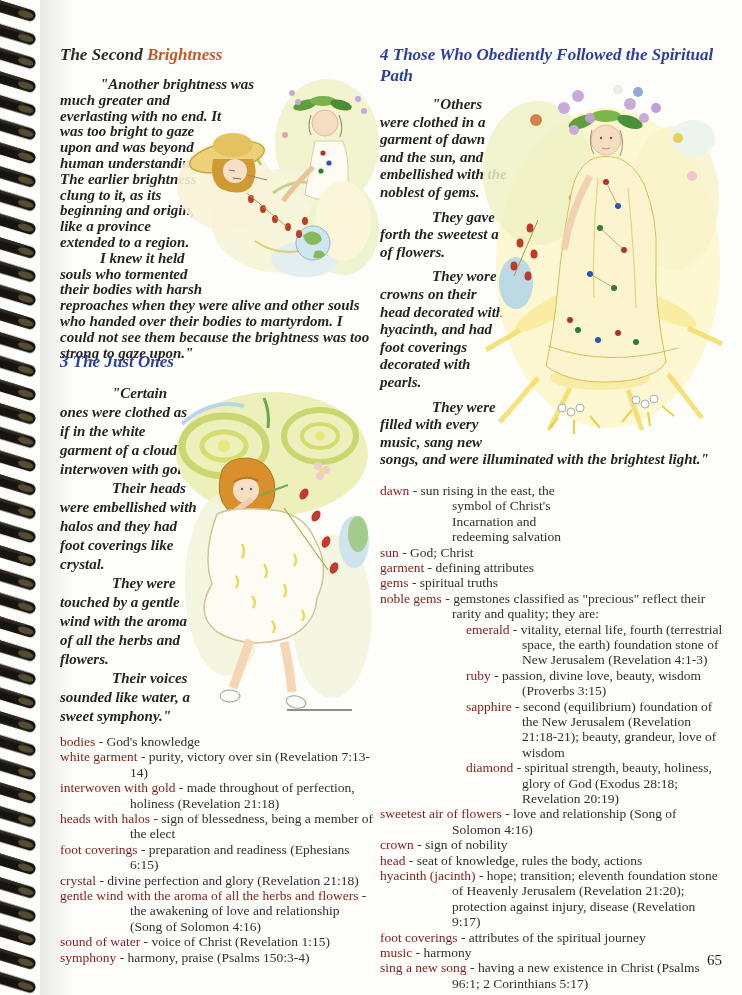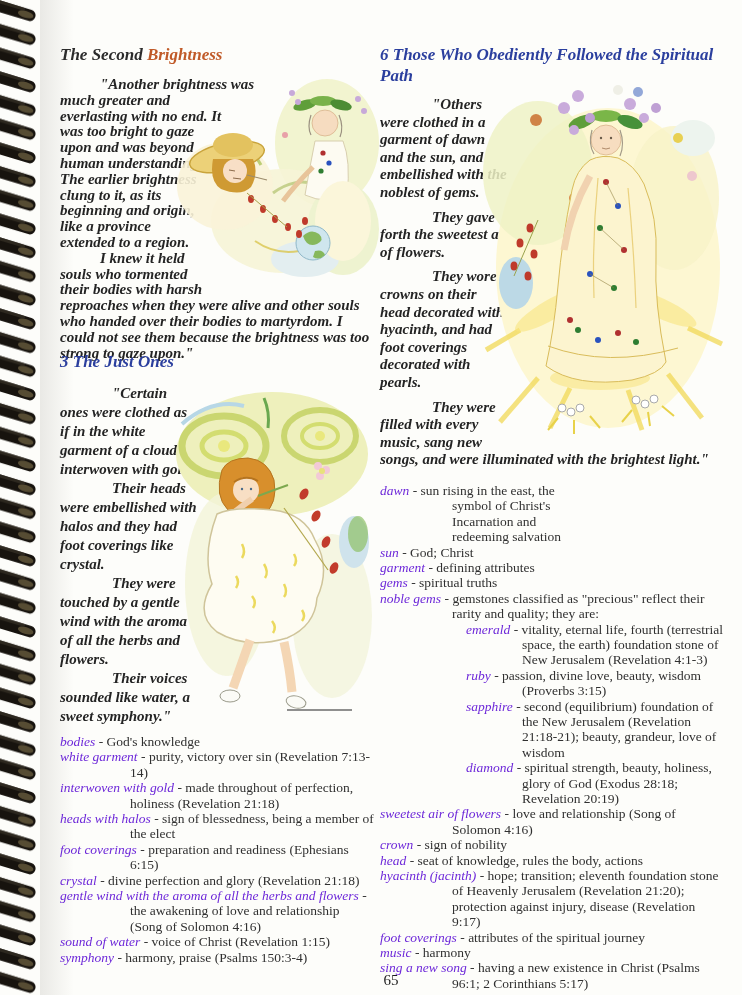--- a/index.html
+++ b/index.html
@@ -28,25 +28,25 @@
        shape-outside:polygon(145px 0px,226px 0px,226px 150px,195px 214px,70px 214px,60px 170px,78px 95px,82px 40px);
        shape-margin:6px;}
   .fl2{float:right;width:172px;height:332px;margin:0 -2px 0 6px;position:relative;}
   .fl2 svg{position:absolute;right:0;top:0;}
   .fl3{float:right;width:212px;height:352px;margin:-4px -4px 0 6px;position:relative;}
   .fl3 svg{position:absolute;right:0;top:-14px;}
   .defs{margin-top:12px;font-size:13.5px;line-height:15.4px;color:#303030;}
   .defs-r{margin-top:14px;}
   .def{padding-left:70px;text-indent:-70px;}
   .defs-r .def{padding-left:72px;text-indent:-72px;}
-  .term{font-style:italic;color:#6d28d9;}
+  .term{color:#7f1d1d;}
   .subdefs{margin-left:86px;}
   .subdefs .def{padding-left:56px;text-indent:-56px;}
   .dawn-spacer{float:right;width:168px;height:48px;margin-right:-8px;}
-  .pageno{position:absolute;left:60px;width:662px;top:972px;text-align:center;
+  .pageno{position:absolute;left:60px;width:662px;top:952px;text-align:right;
        font-size:15px;color:#1e1e1e;}
   .clr{clear:both;}
 </style>
 </head>
 <body>
 
 <div class="page">
 
   <div class="binding">
     <svg width="54" height="995">
@@ -201,21 +201,21 @@
       <div class="def"><span class="term">foot coverings</span><span class="sep"> - </span><span>preparation and readiness (Ephesians 6:15)</span></div>
       <div class="def"><span class="term">crystal</span><span class="sep"> - </span><span>divine perfection and glory (Revelation 21:18)</span></div>
       <div class="def"><span class="term">gentle wind with the aroma of all the herbs and flowers</span><span class="sep"> - </span><span>the awakening of love and relationship (Song of Solomon 4:16)</span></div>
       <div class="def"><span class="term">sound of water</span><span class="sep"> - </span><span>voice of Christ (Revelation 1:15)</span></div>
       <div class="def"><span class="term">symphony</span><span class="sep"> - </span><span>harmony, praise (Psalms 150:3-4)</span></div>
     </div>
   </div>
 
   <div class="col col-right">
 
-    <h2 class="sec blue">6 Those Who Obediently Followed the Spiritual Path</h2>
+    <h2 class="sec blue">4 Those Who Obediently Followed the Spiritual Path</h2>
 
     <div class="quote s4">
       <div class="fl3">
         <svg width="250" height="366" viewBox="0 0 250 366">
           <ellipse cx="130" cy="190" rx="112" ry="160" fill="#fdf7d2"></ellipse>
           <ellipse cx="60" cy="95" rx="55" ry="72" fill="#eff2c6" opacity="0.85"></ellipse>
           <ellipse cx="196" cy="120" rx="45" ry="72" fill="#f7f3c8" opacity="0.8"></ellipse>
           <ellipse cx="38" cy="205" rx="17" ry="26" fill="#bcd9e6"></ellipse>
           <ellipse cx="215" cy="60" rx="22" ry="18" fill="#edf4ee"></ellipse>
           <g stroke="#f2d957" stroke-width="5" opacity="0.75">

